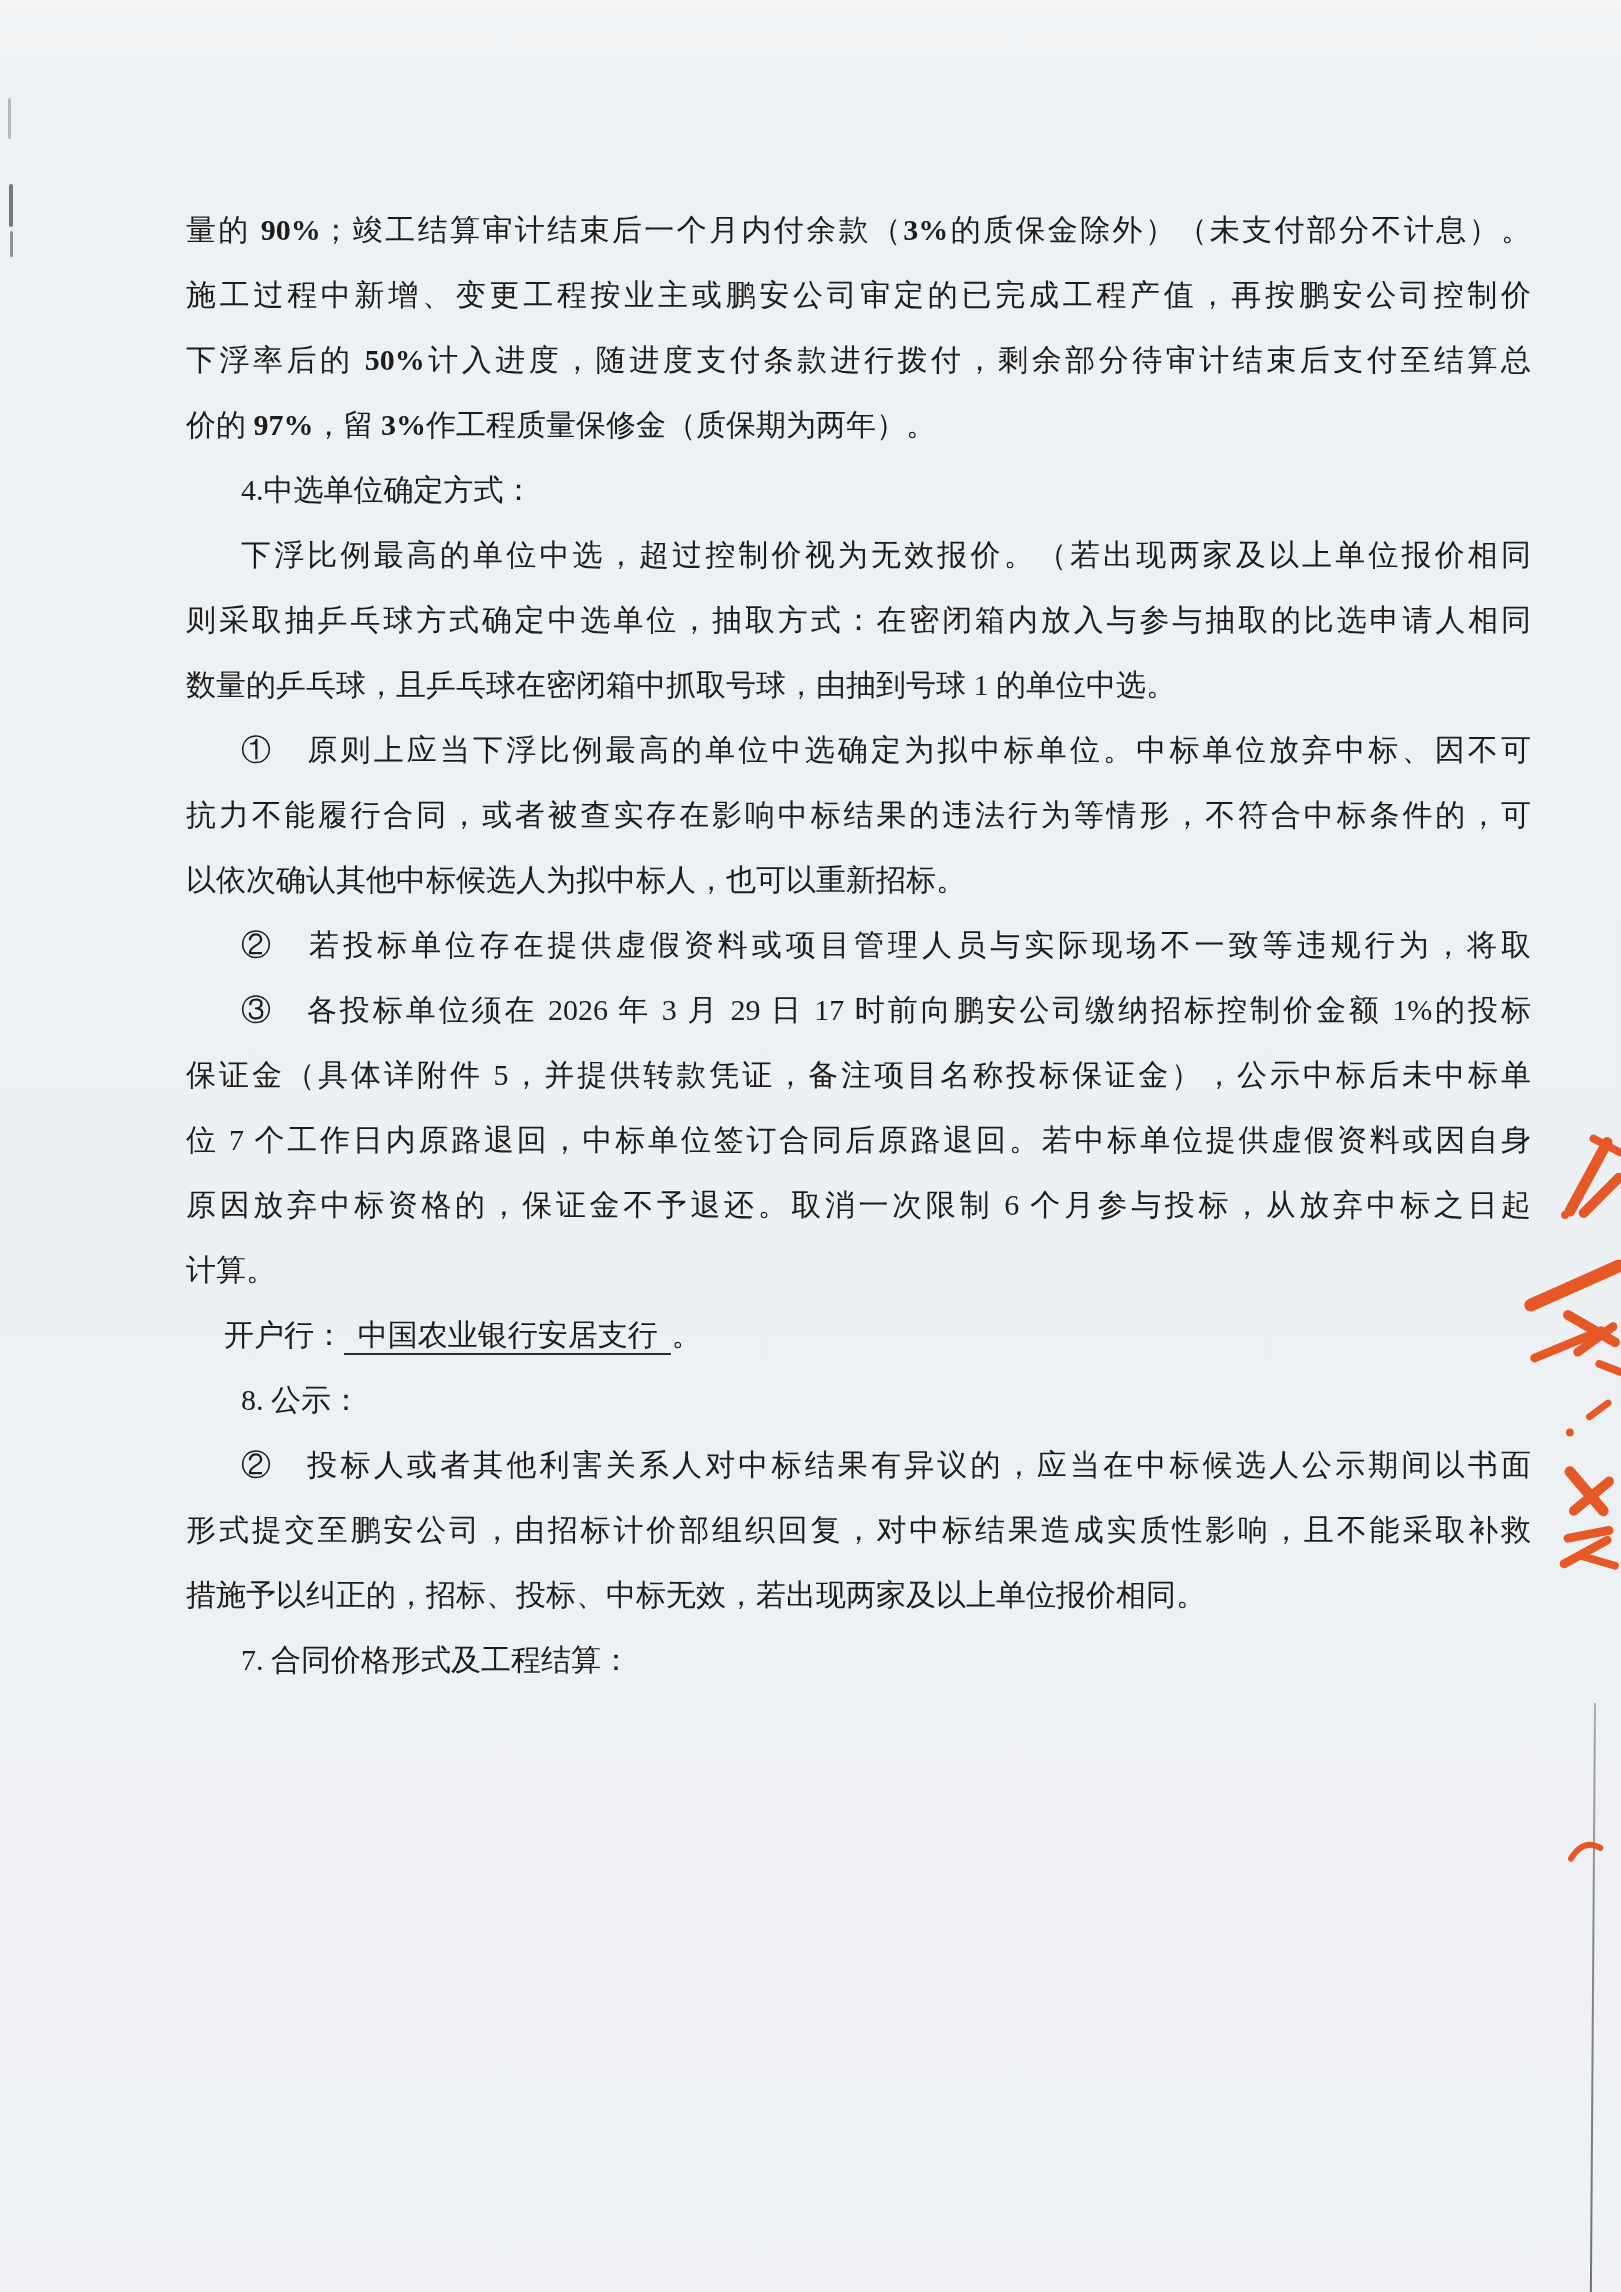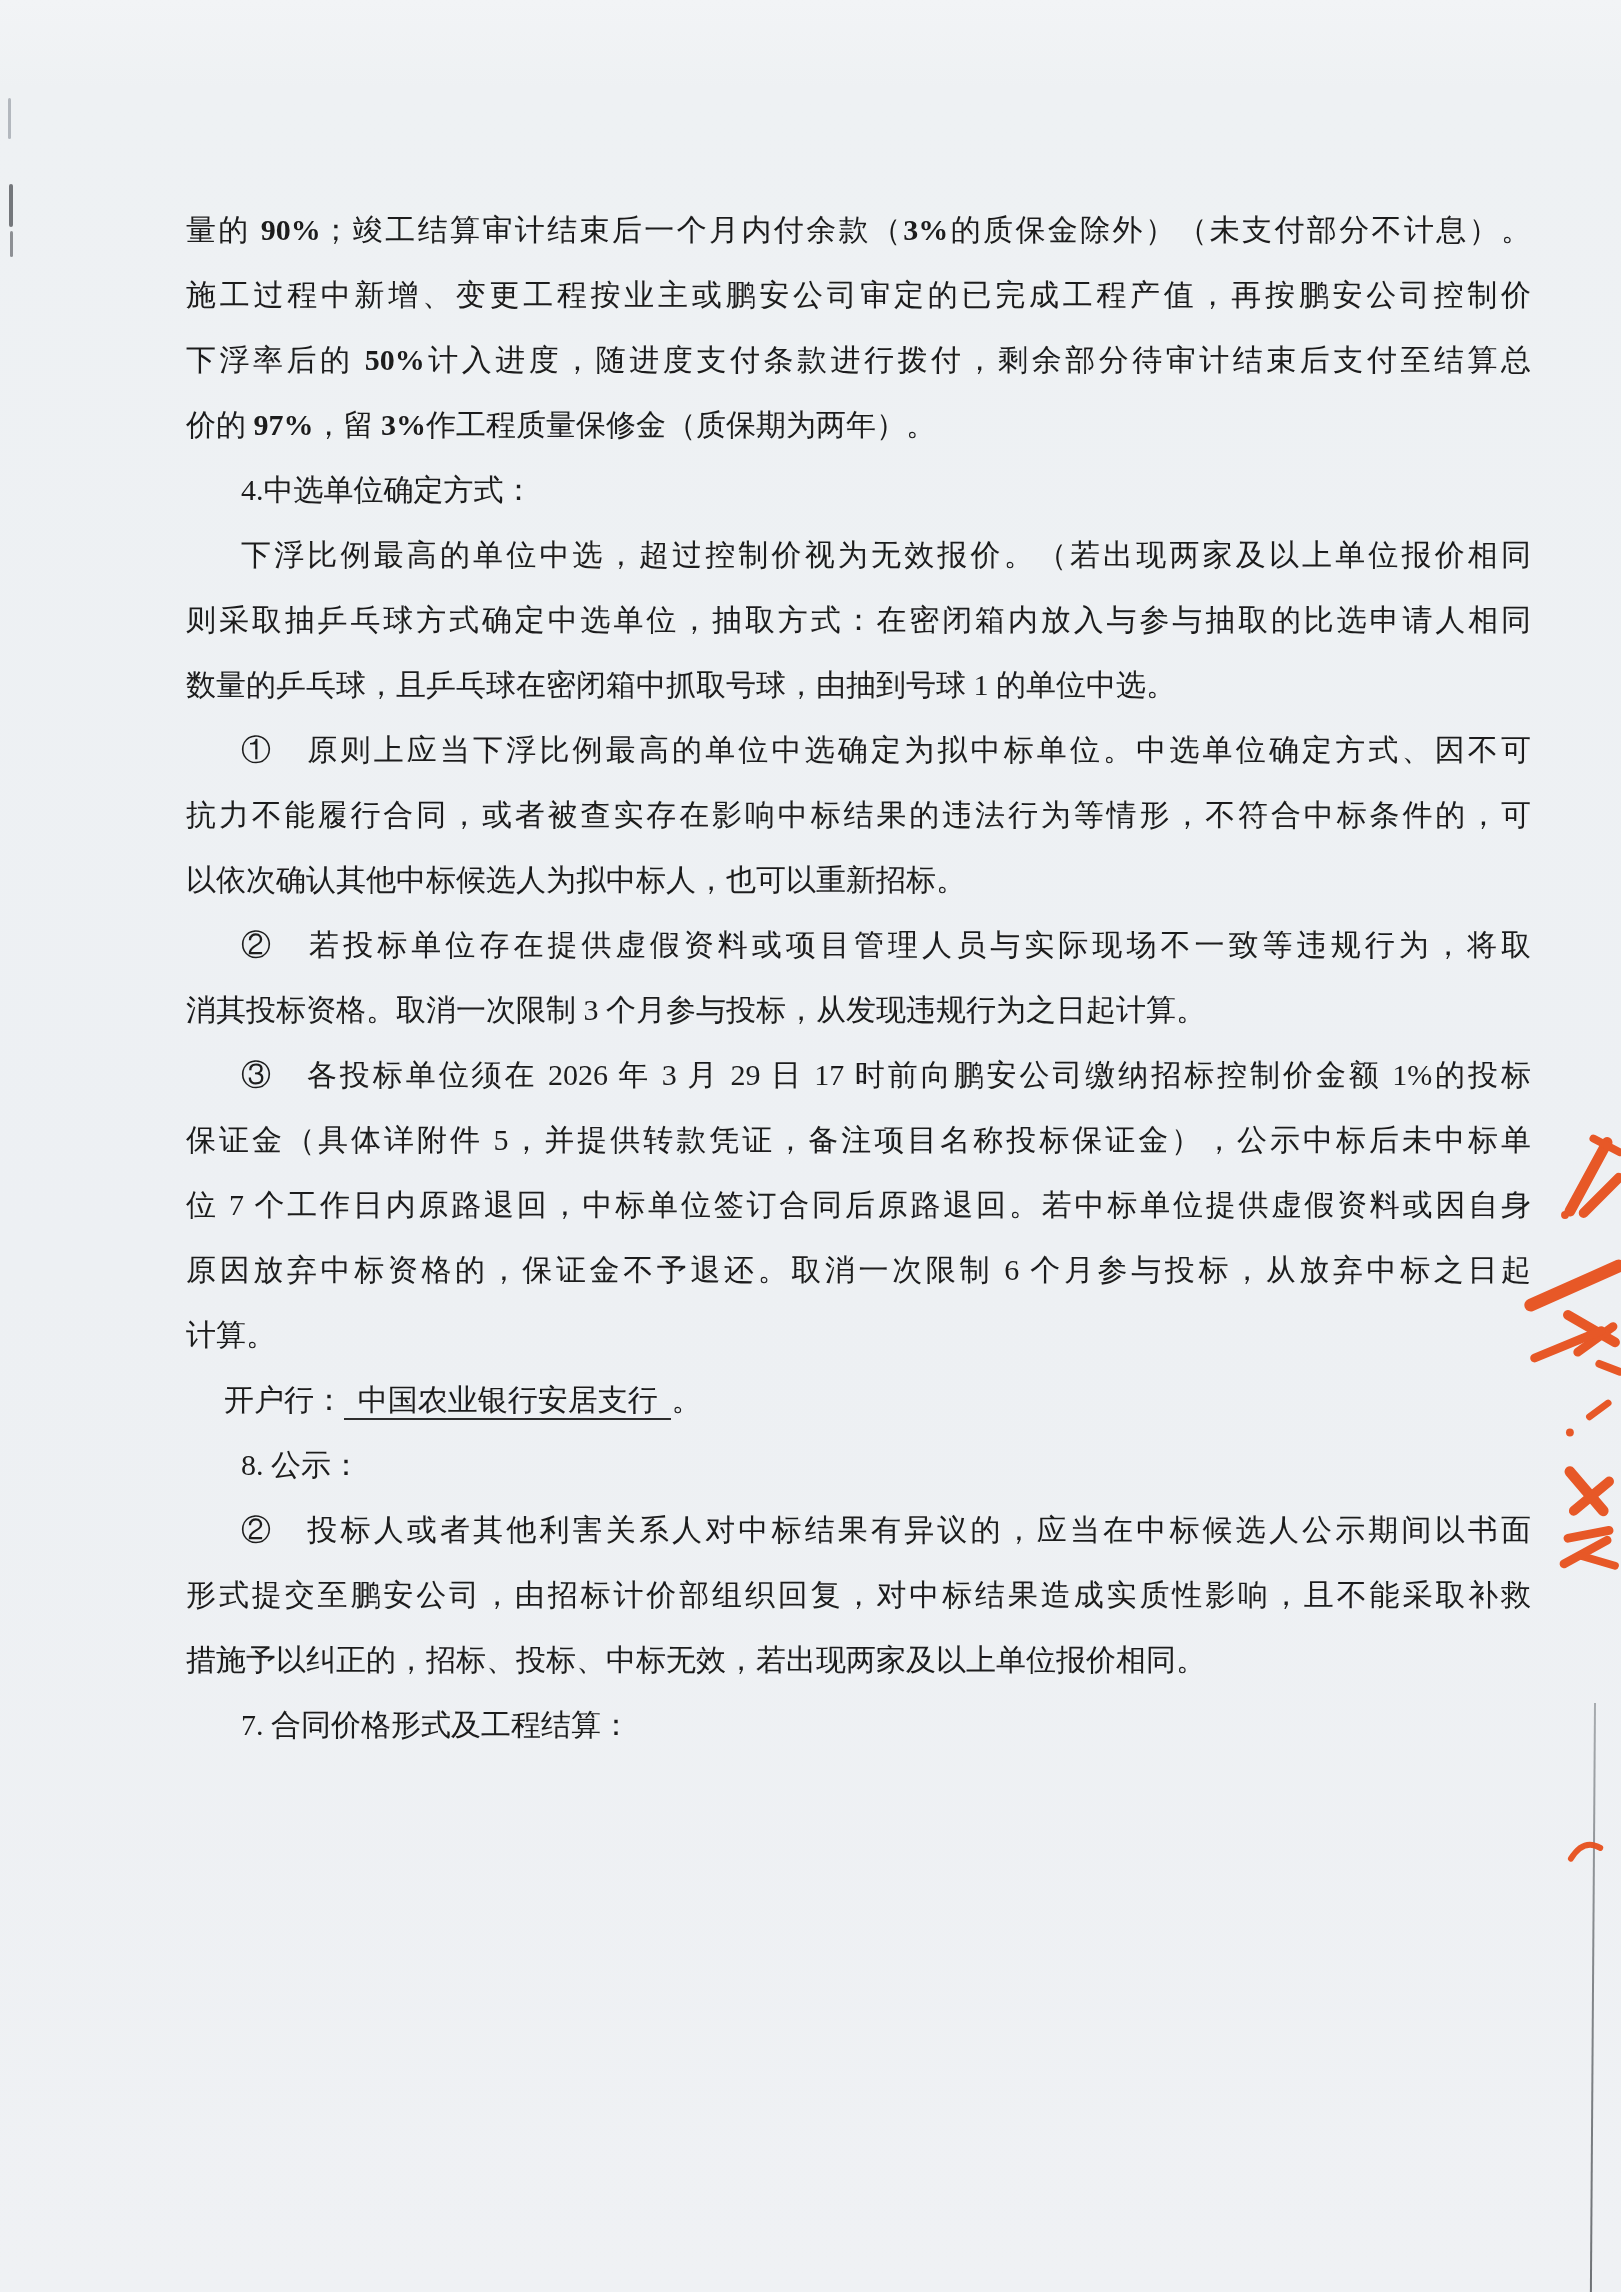--- a/index.html
+++ b/index.html
@@ -85,25 +85,24 @@
 
   <div class="doc-text">
       <div class="line full"><span>量的 </span><span class="b">90%</span><span>；竣工结算审计结束后一个月内付余款（</span><span class="b">3%</span><span>的质保金除外）（未支付部分不计息）。</span></div>
       <div class="line full"><span>施工过程中新增、变更工程按业主或鹏安公司审定的已完成工程产值，再按鹏安公司控制价</span></div>
       <div class="line full"><span>下浮率后的 </span><span class="b">50%</span><span>计入进度，随进度支付条款进行拨付，剩余部分待审计结束后支付至结算总</span></div>
       <div class="line"><span>价的 </span><span class="b">97%</span><span>，留 </span><span class="b">3%</span><span>作工程质量保修金（质保期为两年）。</span></div>
       <div class="line i2"><span>4.中选单位确定方式：</span></div>
       <div class="line full i2"><span>下浮比例最高的单位中选，超过控制价视为无效报价。（若出现两家及以上单位报价相同</span></div>
       <div class="line full"><span>则采取抽乒乓球方式确定中选单位，抽取方式：在密闭箱内放入与参与抽取的比选申请人相同</span></div>
       <div class="line"><span>数量的乒乓球，且乒乓球在密闭箱中抓取号球，由抽到号球 1 的单位中选。</span></div>
-      <div class="line full i2"><span>①　原则上应当下浮比例最高的单位中选确定为拟中标单位。中选单位确定方式、因不可</span></div>
+      <div class="line full i2"><span>①　原则上应当下浮比例最高的单位中选确定为拟中标单位。中标单位放弃中标、因不可</span></div>
       <div class="line full"><span>抗力不能履行合同，或者被查实存在影响中标结果的违法行为等情形，不符合中标条件的，可</span></div>
       <div class="line"><span>以依次确认其他中标候选人为拟中标人，也可以重新招标。</span></div>
       <div class="line full i2"><span>②　若投标单位存在提供虚假资料或项目管理人员与实际现场不一致等违规行为，将取</span></div>
-      <div class="line"><span>消其投标资格。取消一次限制 3 个月参与投标，从发现违规行为之日起计算。</span></div>
       <div class="line full i2"><span>③　各投标单位须在 2026 年 3 月 29 日 17 时前向鹏安公司缴纳招标控制价金额 1%的投标</span></div>
       <div class="line full"><span>保证金（具体详附件 5，并提供转款凭证，备注项目名称投标保证金），公示中标后未中标单</span></div>
       <div class="line full"><span>位 7 个工作日内原路退回，中标单位签订合同后原路退回。若中标单位提供虚假资料或因自身</span></div>
       <div class="line full"><span>原因放弃中标资格的，保证金不予退还。取消一次限制 6 个月参与投标，从放弃中标之日起</span></div>
       <div class="line"><span>计算。</span></div>
       <div class="line i1"><span>开户行：</span><span class="u">中国农业银行安居支行</span><span>。</span></div>
       <div class="line i2"><span>8. 公示：</span></div>
       <div class="line full i2"><span>②　投标人或者其他利害关系人对中标结果有异议的，应当在中标候选人公示期间以书面</span></div>
       <div class="line full"><span>形式提交至鹏安公司，由招标计价部组织回复，对中标结果造成实质性影响，且不能采取补救</span></div>
       <div class="line"><span>措施予以纠正的，招标、投标、中标无效，若出现两家及以上单位报价相同。</span></div>

